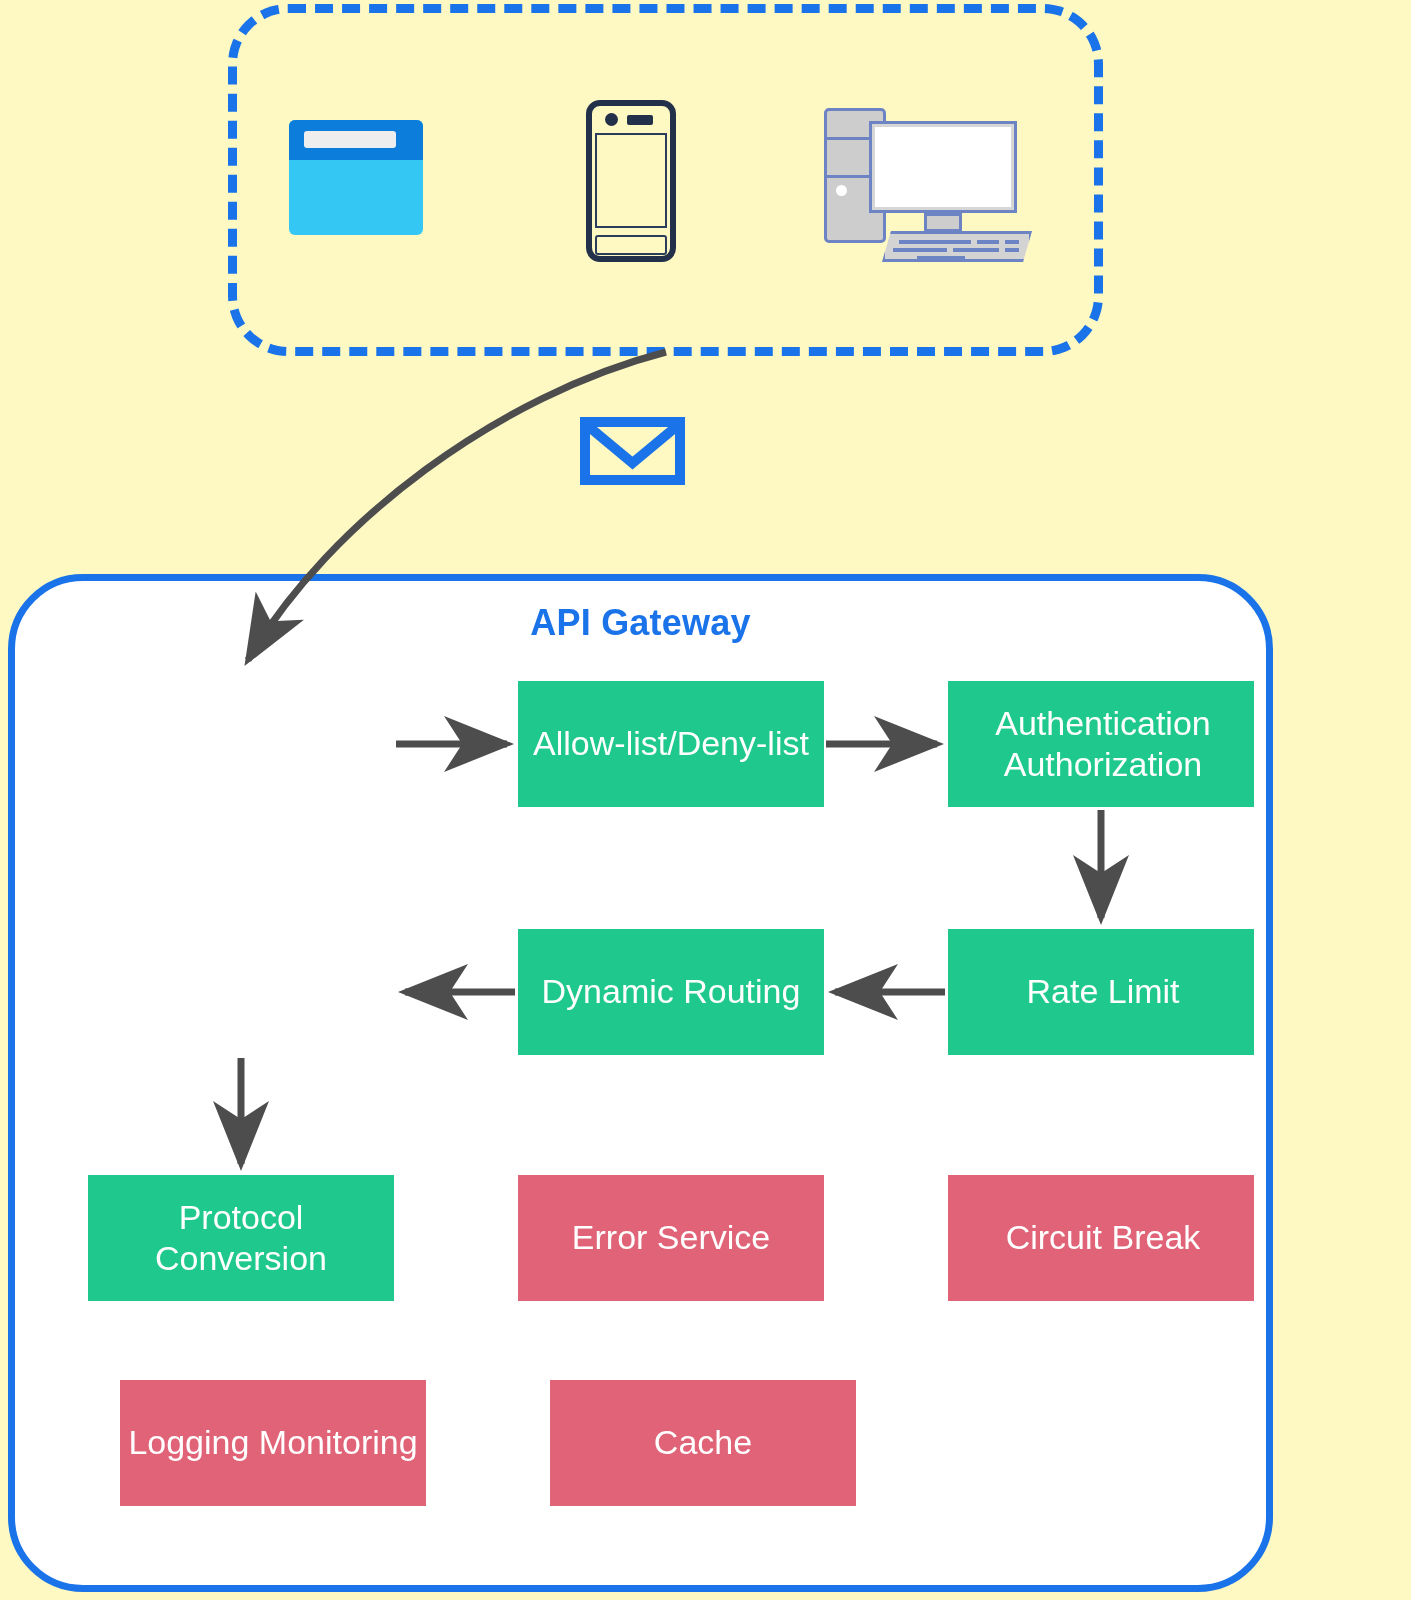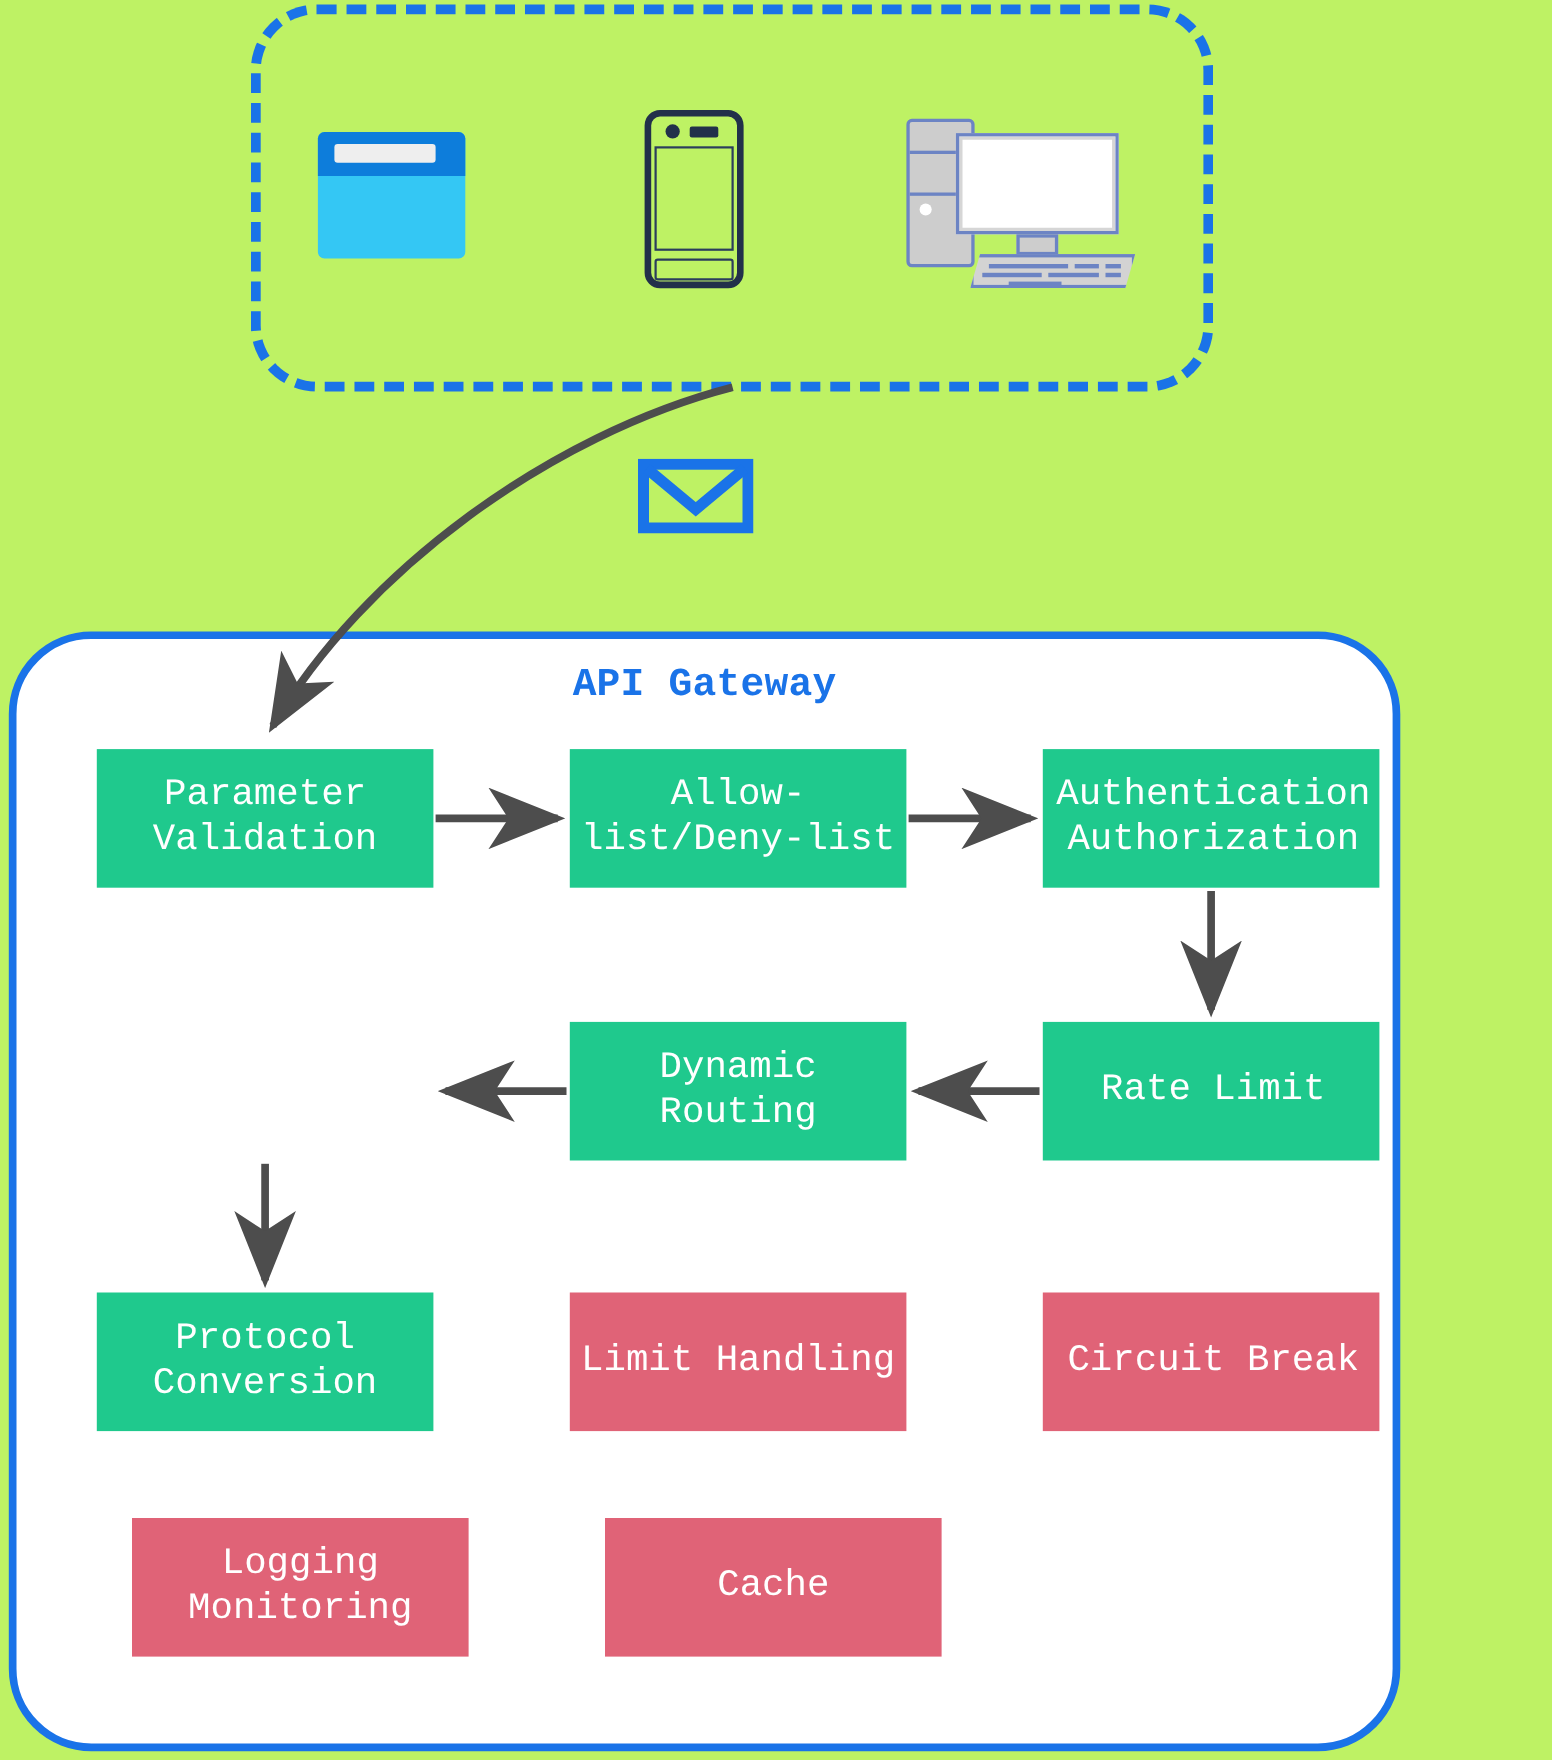--- a/index.html
+++ b/index.html
@@ -7,23 +7,22 @@
     padding: 0;
     background: #ffffff;
   }
   body {
     font-family: "Liberation Sans", sans-serif;
   }
   #canvas {
     position: relative;
     width: 1411px;
     height: 1600px;
-    background: #bef264;
+    background: #fef9c3;
     overflow: hidden;
-    font-family: Liberation Mono, monospace;
   }
 
   
   #client-zone {
     position: absolute;
     left: 228px;
     top: 4px;
     width: 875px;
     height: 352px;
     border: 9px dashed #1a73e8;
@@ -333,27 +332,26 @@
 
     <line x1="1101" y1="810" x2="1101" y2="918" stroke="#4d4d4d" stroke-width="7" marker-end="url(#ah)"></line>
 
     <line x1="945" y1="992" x2="835" y2="992" stroke="#4d4d4d" stroke-width="7" marker-end="url(#ah)"></line>
 
     <line x1="515" y1="992" x2="405" y2="992" stroke="#4d4d4d" stroke-width="7" marker-end="url(#ah)"></line>
 
     <line x1="241" y1="1058" x2="241" y2="1164" stroke="#4d4d4d" stroke-width="7" marker-end="url(#ah)"></line>
   </svg>
 
-  <div class="proc-box green col-1 row-1">Parameter Validation</div>
   <div class="proc-box green col-2 row-1">Allow-list/Deny-list</div>
   <div class="proc-box green col-3 row-1">Authentication Authorization</div>
 
   <div class="proc-box green col-2 row-2">Dynamic Routing</div>
   <div class="proc-box green col-3 row-2">Rate Limit</div>
 
   <div class="proc-box green col-1 row-3">Protocol Conversion</div>
-  <div class="proc-box red col-2 row-3">Limit Handling</div>
+  <div class="proc-box red col-2 row-3">Error Service</div>
   <div class="proc-box red col-3 row-3">Circuit Break</div>
 
   <div class="proc-box red col-1 row-4">Logging Monitoring</div>
   <div class="proc-box red col-2 row-4">Cache</div>
 
 </div>
 
 </body></html>

